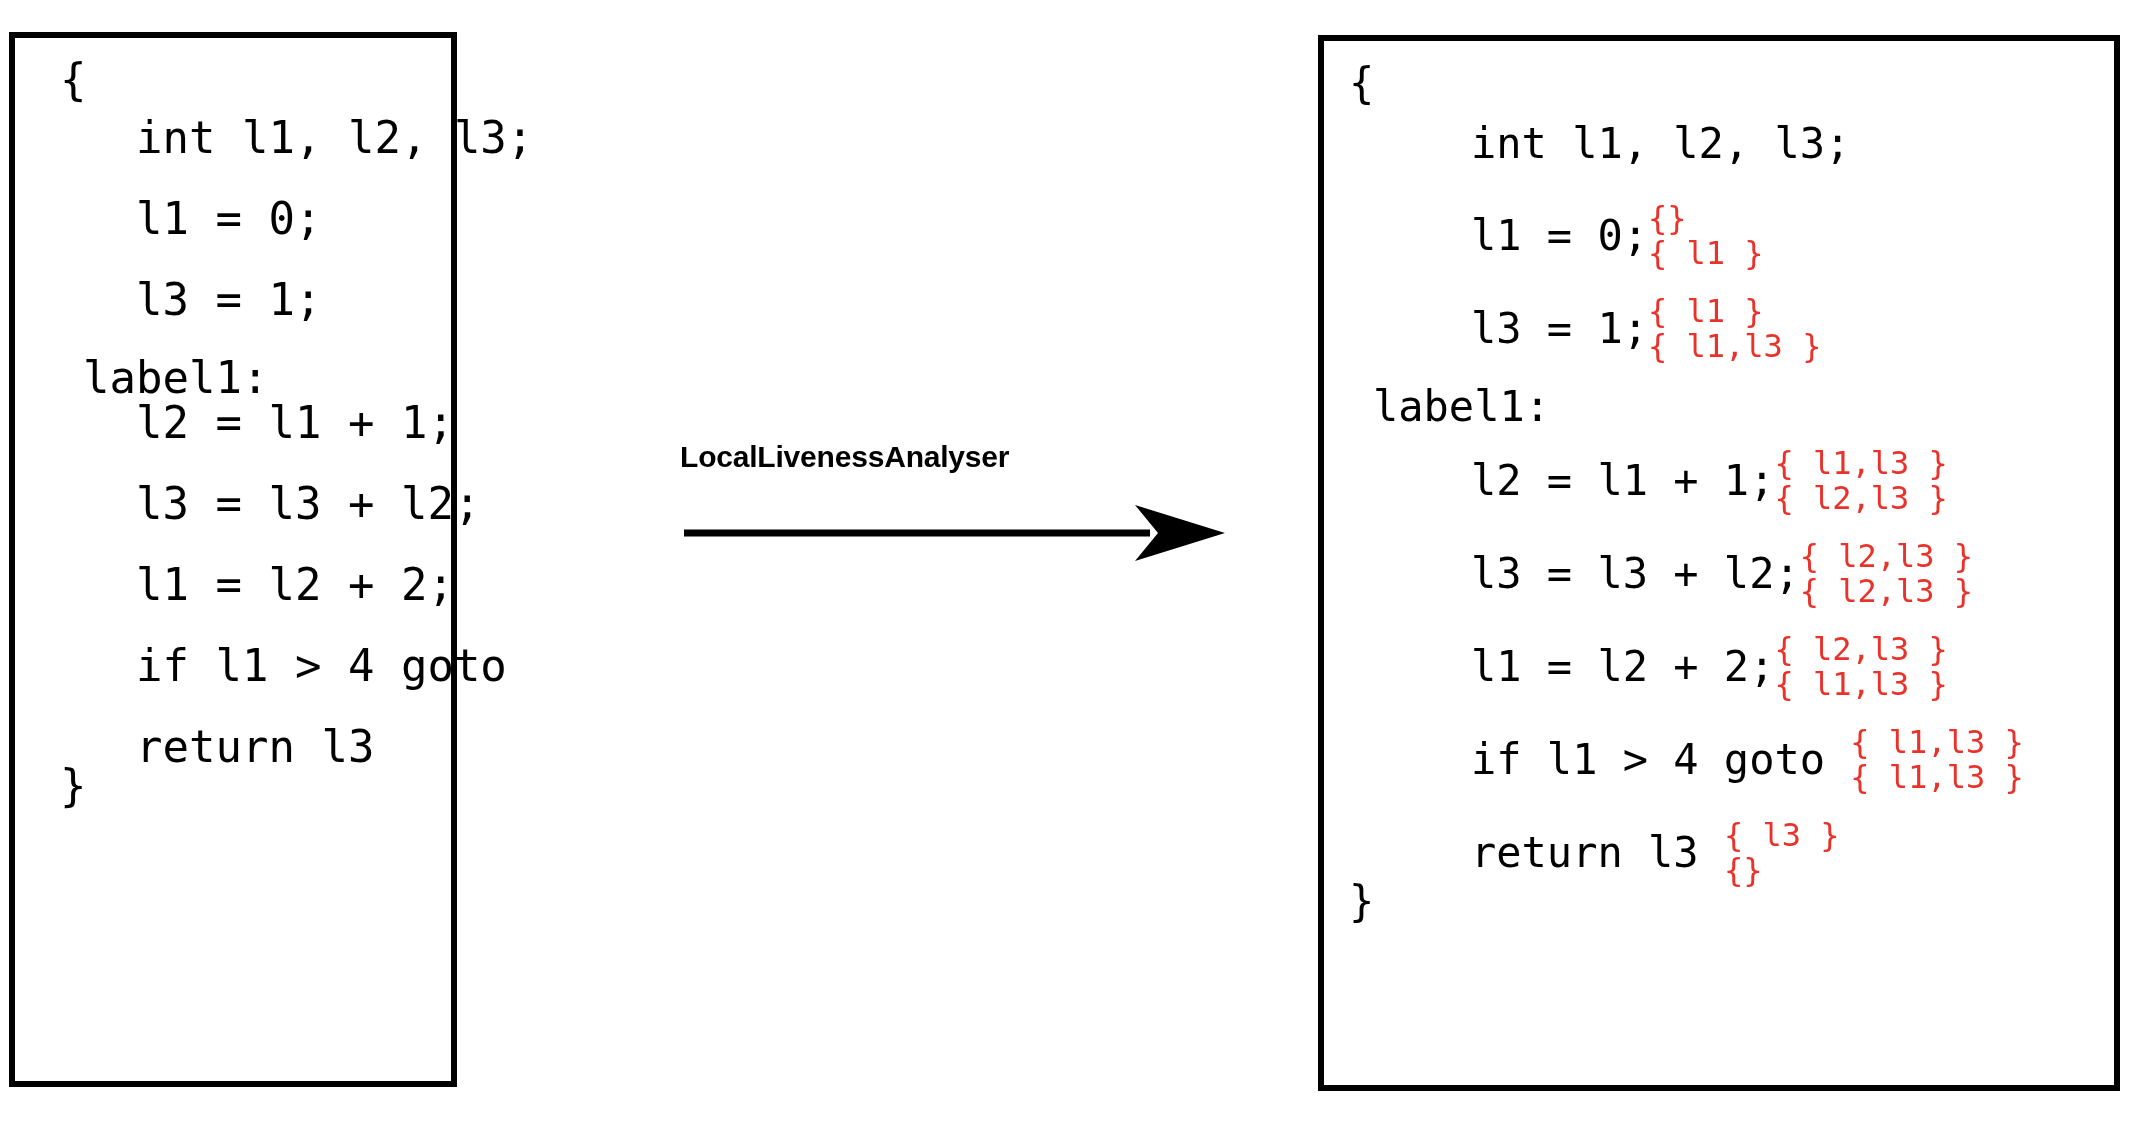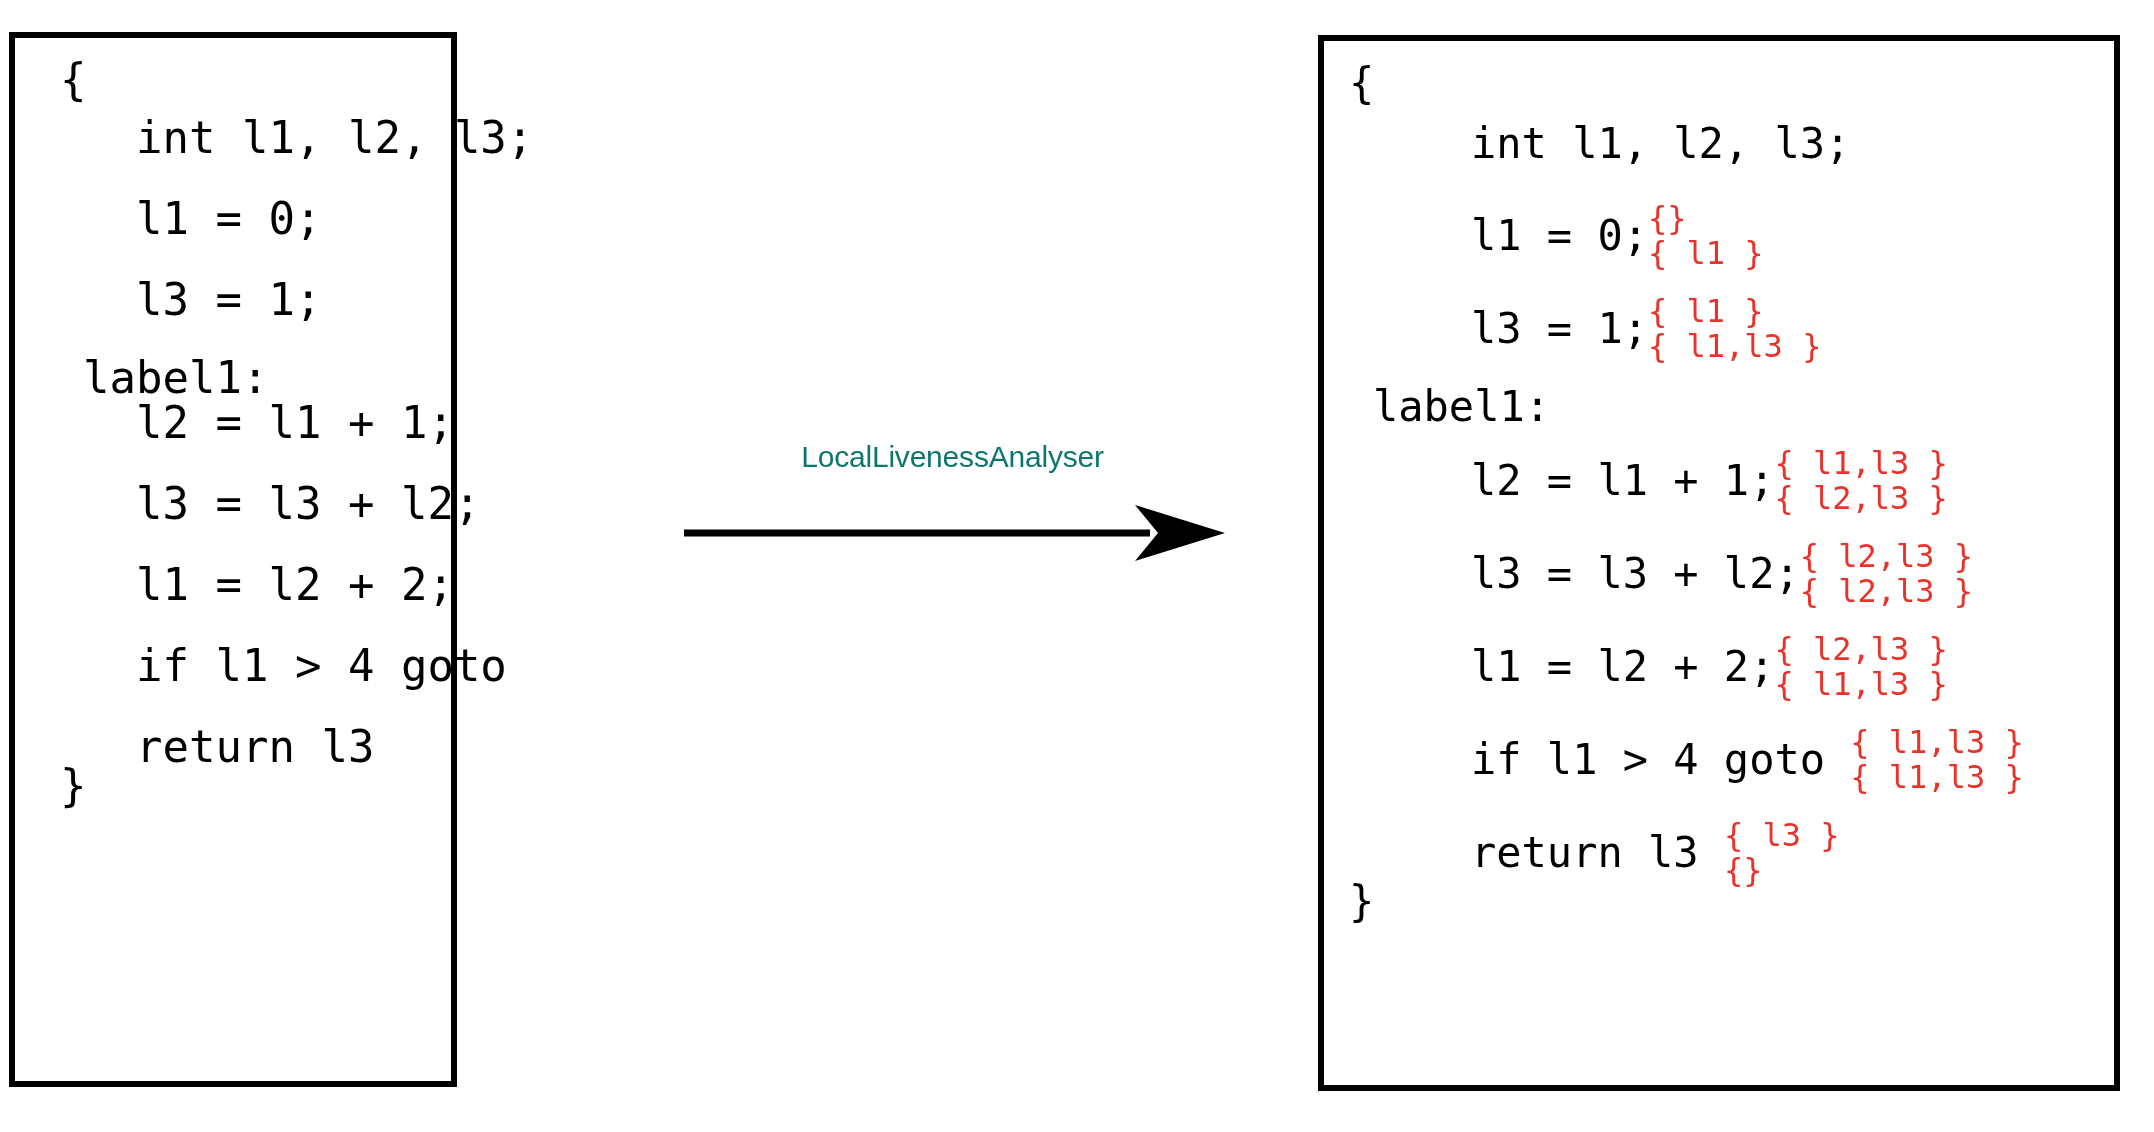--- a/index.html
+++ b/index.html
@@ -73,25 +73,25 @@
   }
   .set-in  { }
   .set-out { }
 
   
   #arrow-group { position: absolute; left: 680px; top: 440px; width: 545px; height: 160px; }
   #arrow-label {
     position: absolute;
     left: 0; top: 0;
     width: 545px;
-    text-align: center;
+    text-align: left;
     font-family: "Liberation Sans", sans-serif;
-    font-weight: normal;
+    font-weight: bold;
     font-size: 30px;
-    color: #0f766e;
+    color: #000000;
     letter-spacing: -0.2px;
   }
   #arrow-svg { position: absolute; left: 0px; top: 55px; }
 </style>
 </head>
 <body>
 
 <div id="canvas">
 
   <div class="code-box" id="box-left">

